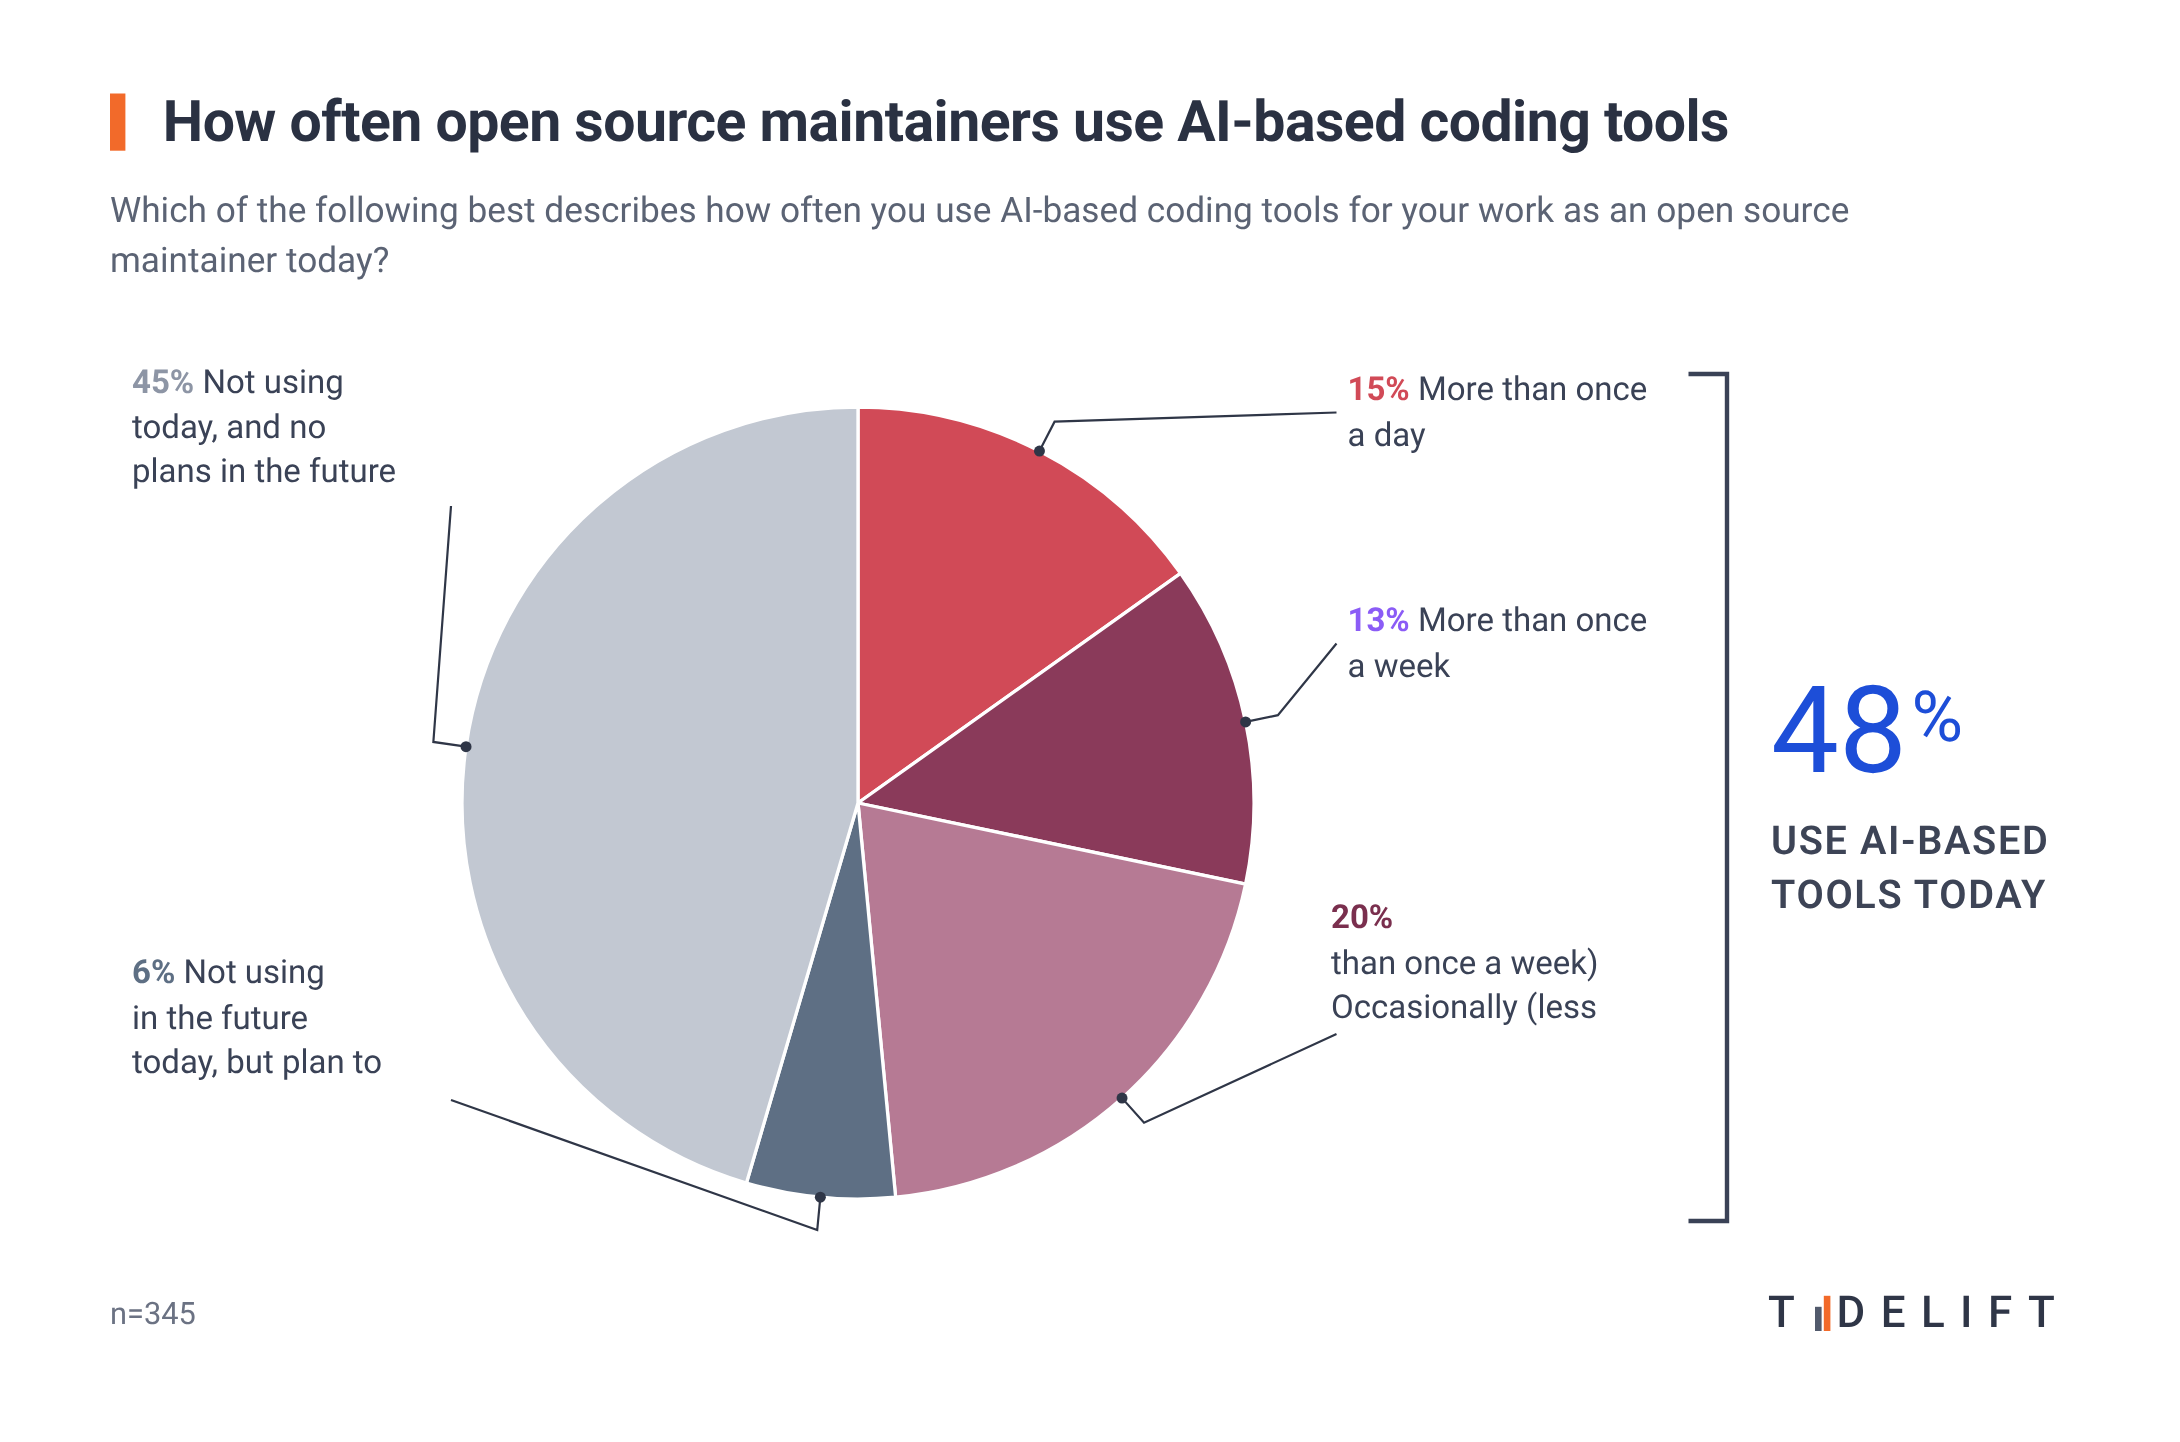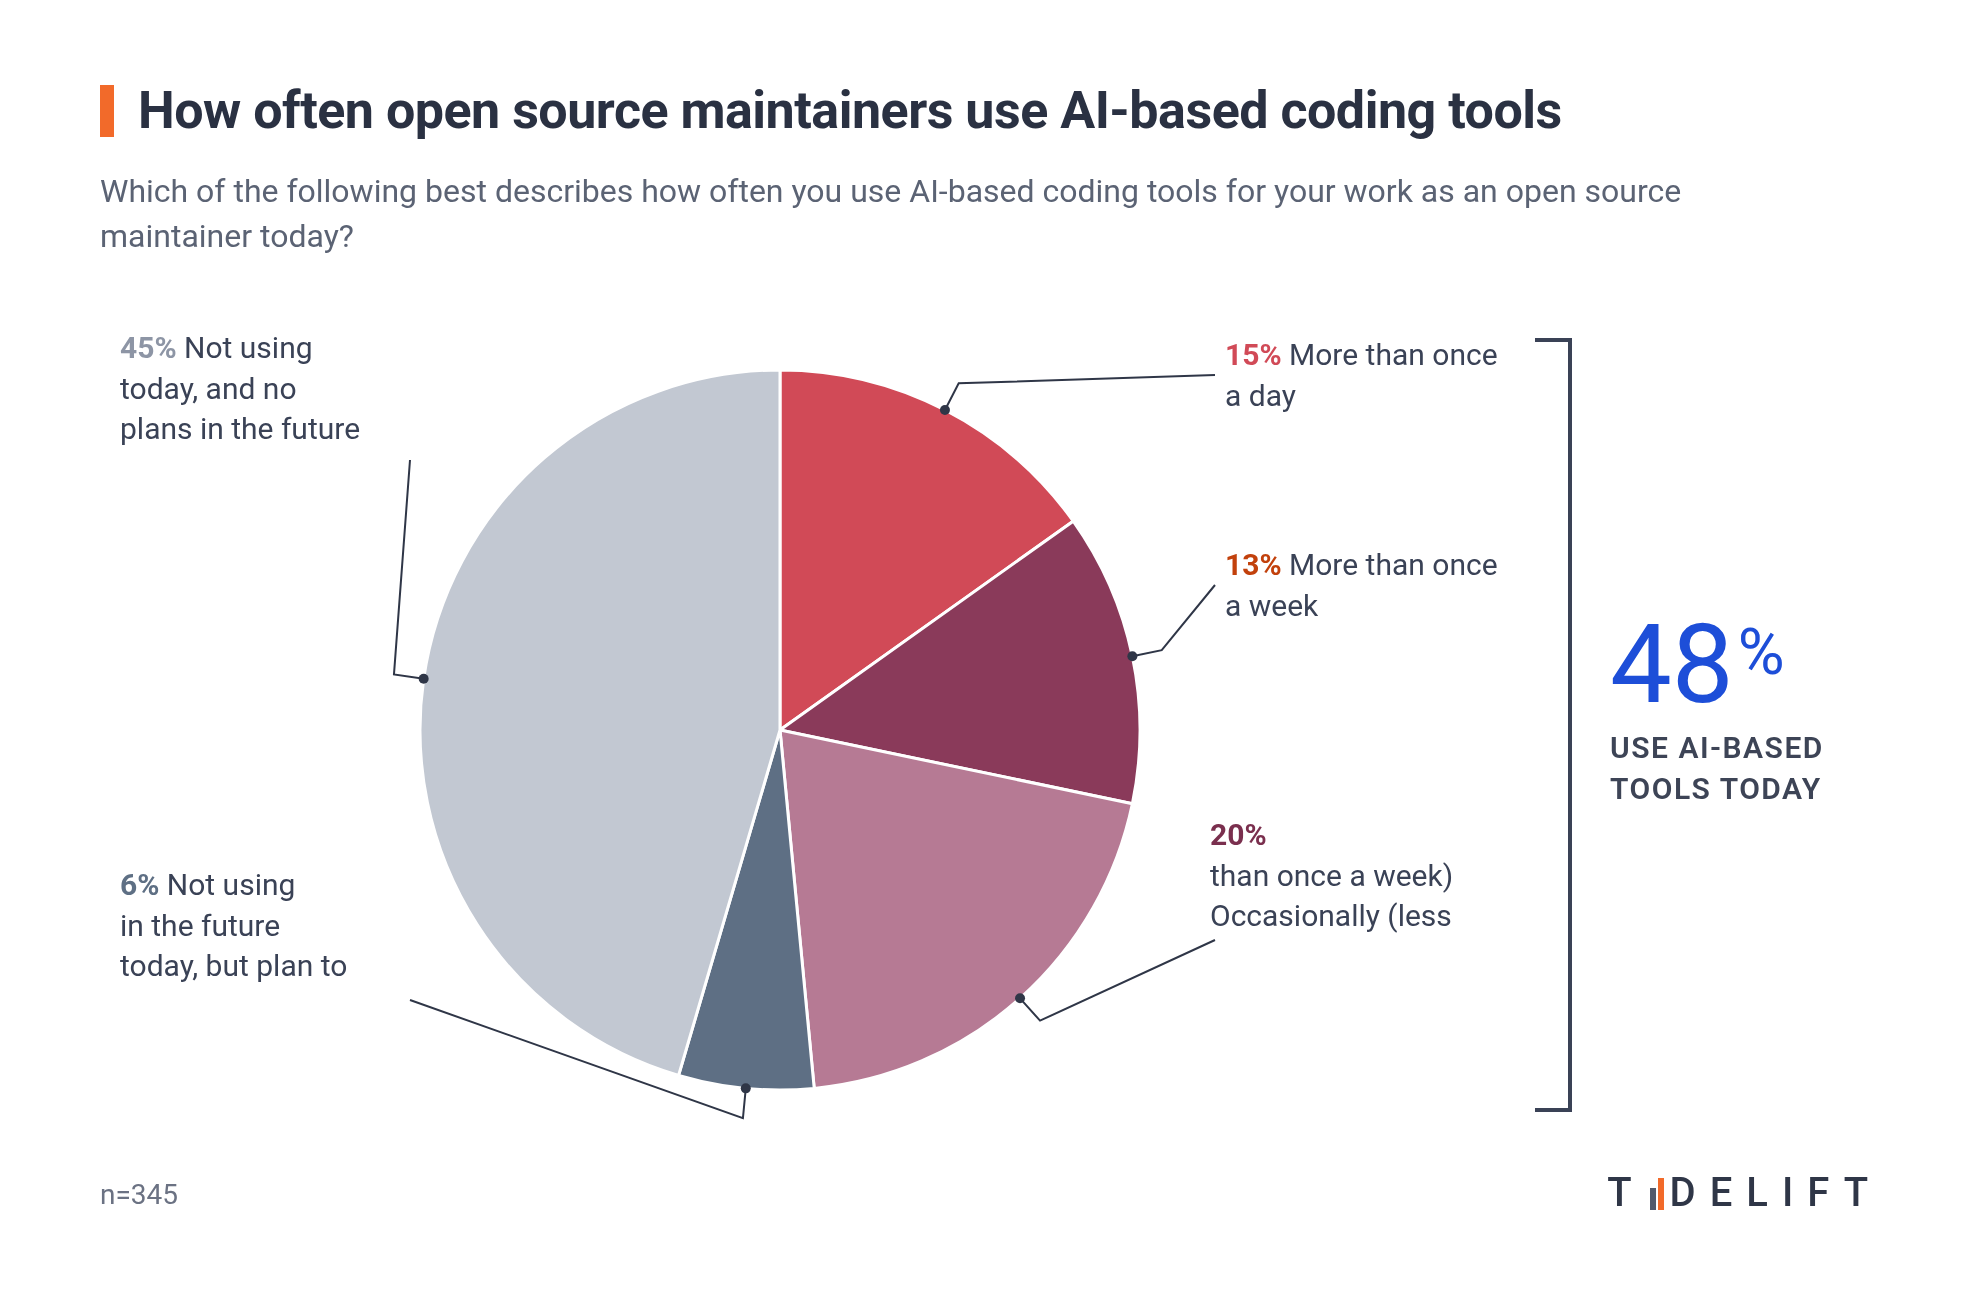--- a/index.html
+++ b/index.html
@@ -26,21 +26,21 @@
   }
   .header {
     position: absolute;
     left: 60px;
     top: 40px;
     right: 60px;
   }
   .title-row {
     display: flex;
     align-items: center;
-    gap: 24px;
+    gap: 34px;
   }
   .accent-bar {
     width: 14px;
     height: 52px;
     background: #f26a2a;
     flex: 0 0 auto;
   }
   h1.title {
     margin: 0;
     font-size: 52px;
@@ -91,22 +91,22 @@
     font-weight: 400;
     color: #1d4ed8;
     line-height: 1;
   }
   .total-number .pct-sign {
     font-size: 64px;
     vertical-align: 28px;
     margin-left: 4px;
   }
   .total-caption {
-    margin-top: 8px;
-    font-size: 30px;
+    margin-top: 20px;
+    font-size: 36px;
     font-weight: 600;
     letter-spacing: 1.5px;
     color: #3d4456;
     line-height: 1.35;
   }
   
   .sample {
     position: absolute;
     left: 60px;
     bottom: 60px;
@@ -193,21 +193,21 @@
           <path d="M1435 30 L1470 30 L1470 800 L1435 800"></path>
         </g>
       </svg>
 
       <div class="label" style="left:1125px; top:25px; width:280px;">
         <span class="pct" style="color:#d14a57">15%</span>
         <span>More than once a day</span>
       </div>
 
       <div class="label" style="left:1125px; top:235px; width:280px;">
-        <span class="pct" style="color:#c2410c">13%</span>
+        <span class="pct" style="color:#8b5cf6">13%</span>
         <span>More than once a week</span>
       </div>
 
       <div class="label" style="left:1110px; top:505px; width:300px; text-align:left;">
         <div><span class="pct" style="color:#7a2f4e">20%</span></div>
         <div>than once a week)</div>
         <div>Occasionally (less</div>
       </div>
 
       <div class="label" style="left:20px; top:18px; width:280px;">

